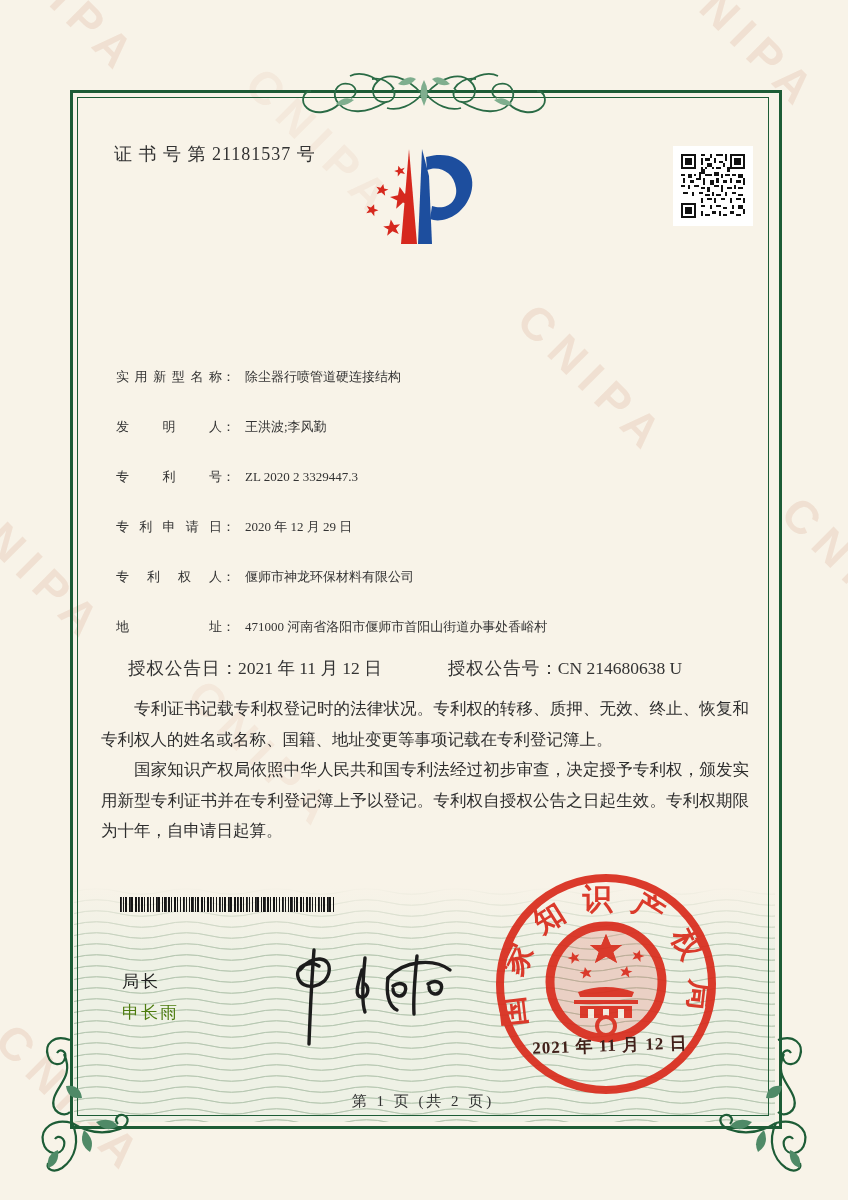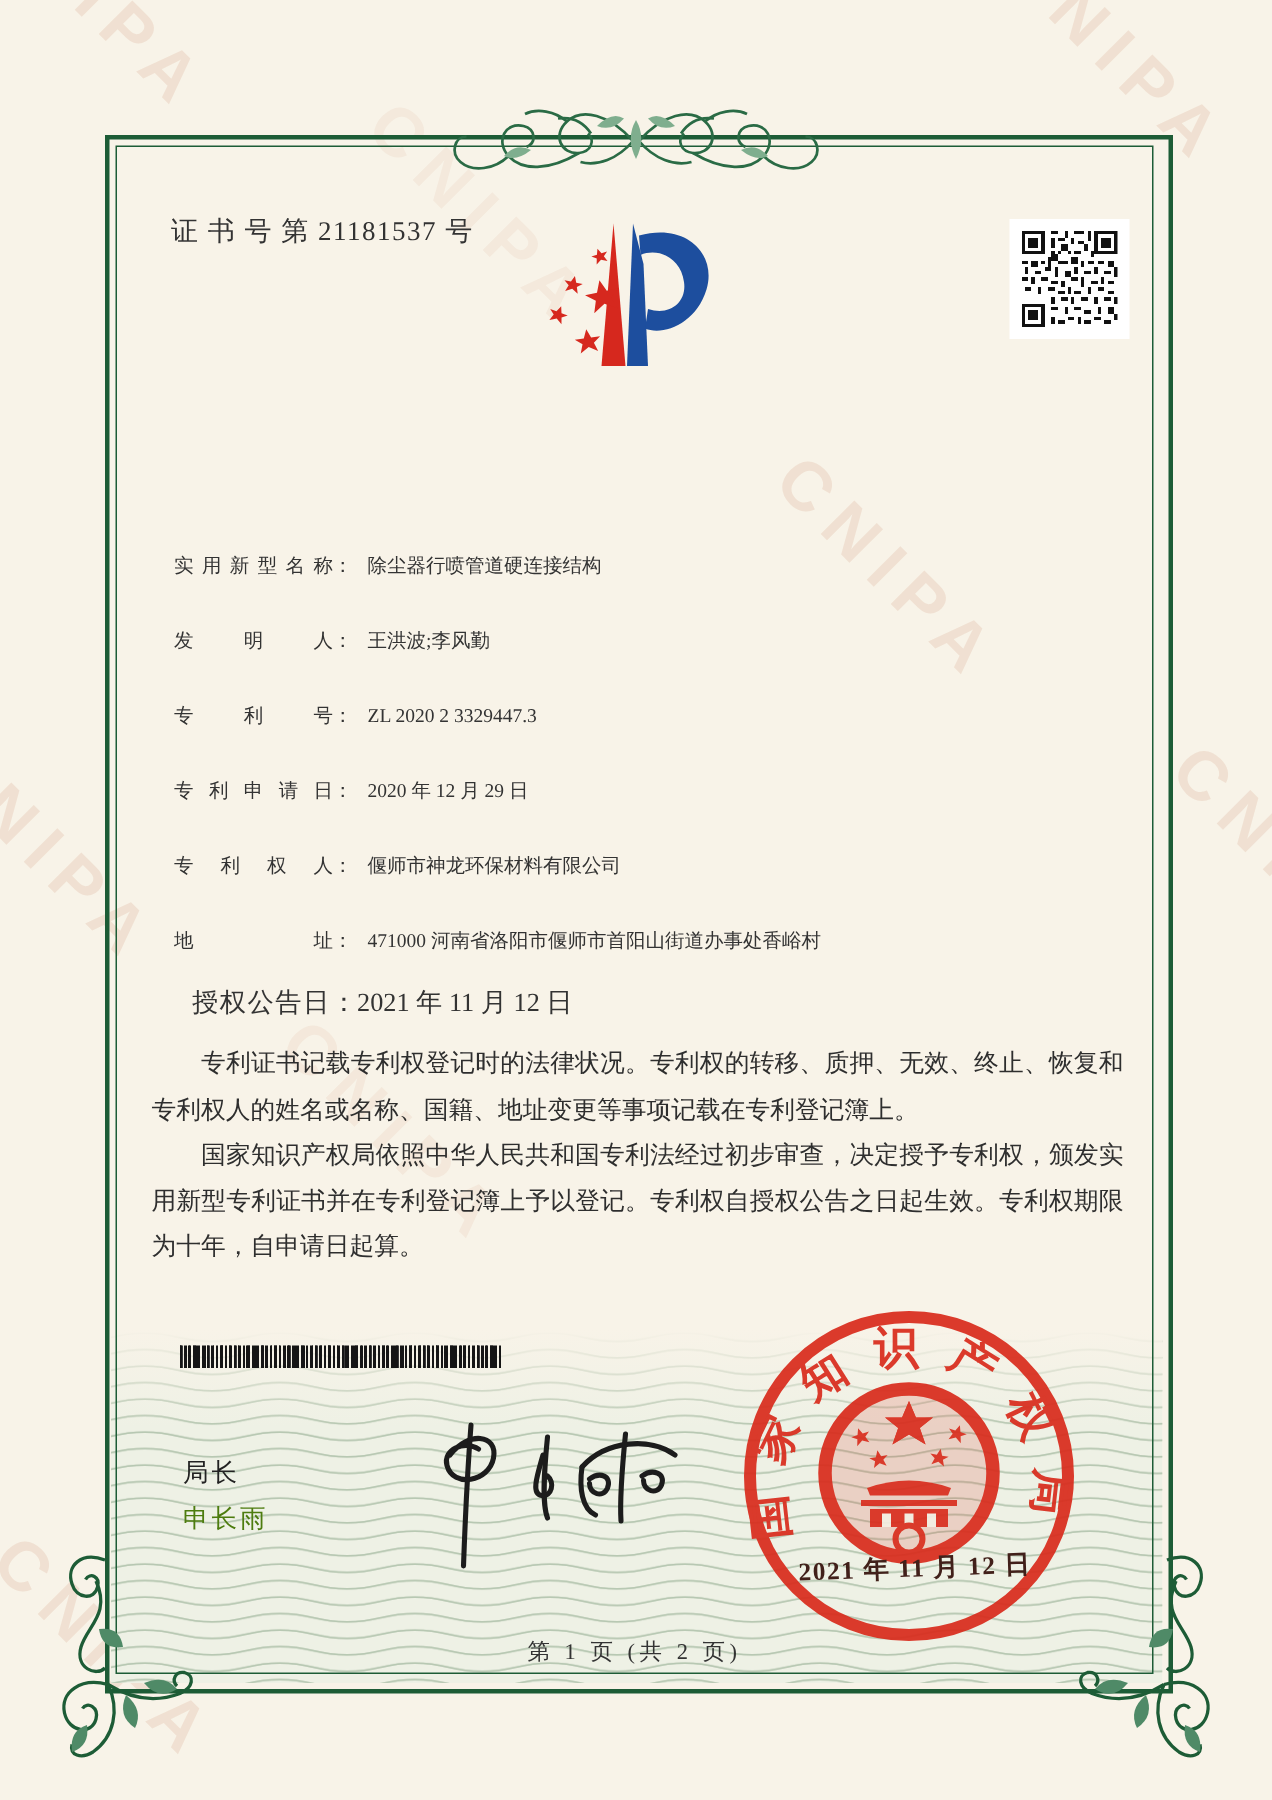--- a/index.html
+++ b/index.html
@@ -215,20 +215,23 @@
     <div class="frow">
       <span class="f-label">地址</span>
       <span class="f-colon">：</span>
       <span class="f-value">471000  河南省洛阳市偃师市首阳山街道办事处香峪村</span>
     </div>
   </div>
 
   <div class="grant">
     <span class="g1">
       <span class="glabel">授权公告日</span><span>：</span><span>2021 年 11 月 12 日</span>
+    </span>
+    <span class="g2">
+      <span class="glabel">授权公告号</span><span>：</span><span>CN 214680638 U</span>
     </span>
   </div>
 
   <div class="bodytext">
     <p>专利证书记载专利权登记时的法律状况。专利权的转移、质押、无效、终止、恢复和专利权人的姓名或名称、国籍、地址变更等事项记载在专利登记簿上。</p>
     <p>国家知识产权局依照中华人民共和国专利法经过初步审查，决定授予专利权，颁发实用新型专利证书并在专利登记簿上予以登记。专利权自授权公告之日起生效。专利权期限为十年，自申请日起算。</p>
   </div>
 
   <div class="barcode"></div>
 

